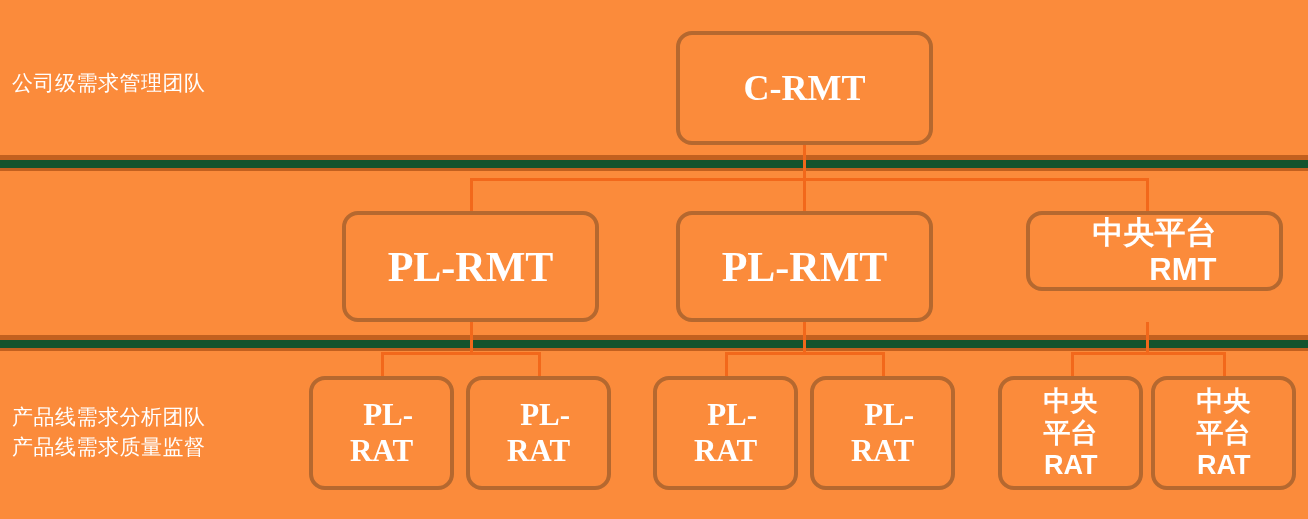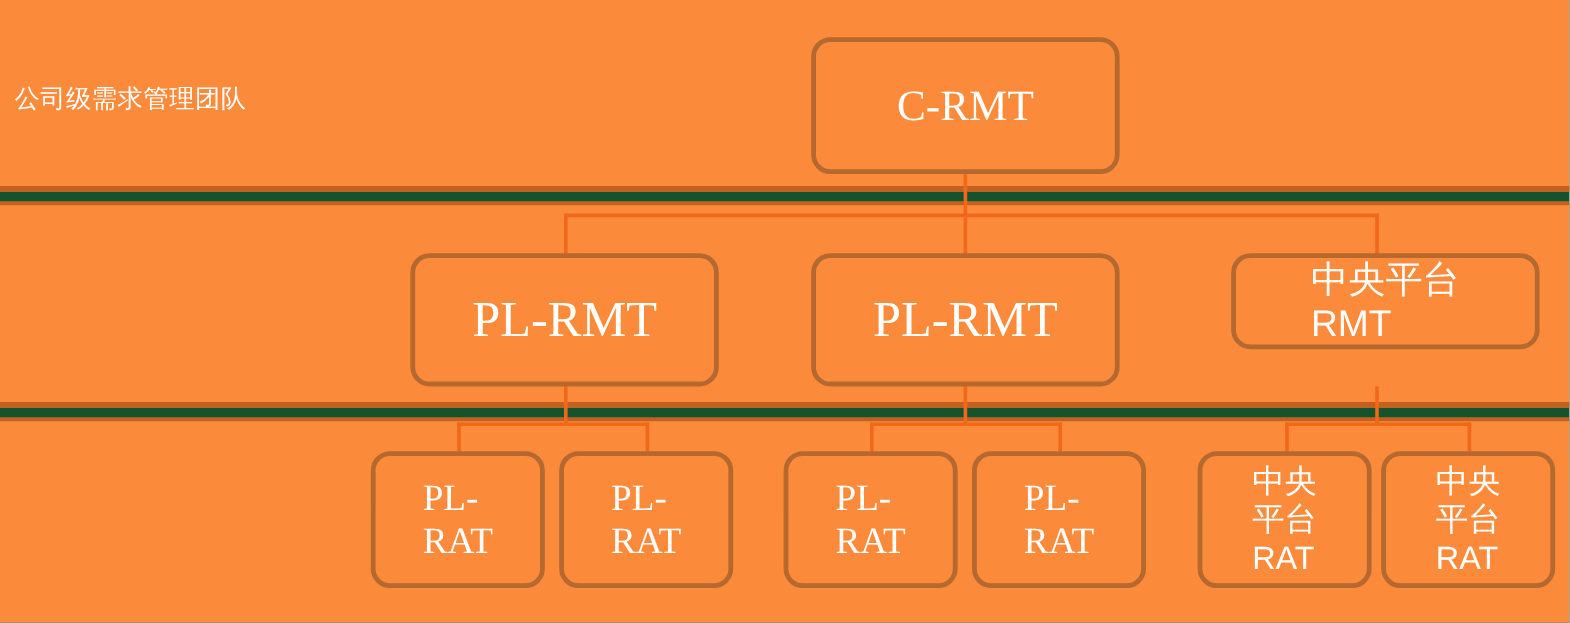--- a/index.html
+++ b/index.html
@@ -59,41 +59,44 @@
   .node {
     position: absolute;
     box-sizing: border-box;
     background: #FB8B3B;
     border: 4px solid #B5682F;
     border-radius: 16px;
     color: #ffffff;
     display: flex;
     align-items: center;
     justify-content: center;
-    text-align: left;
+    text-align: right;
     font-family: "Liberation Serif", serif;
     white-space: pre-line;
     z-index: 5;
+    font-weight: bold;
   }
   .node-lg { font-size: 36px; line-height: 42px; }
   .node-md { font-size: 42px; line-height: 38px; }
   .node-sm { font-size: 31px; line-height: 36px; }
   .node-xs { font-size: 29px; line-height: 33px; }
   .node-cn { font-family: "Liberation Sans", sans-serif; }
 </style>
 </head>
 <body>
 
 <div id="canvas">
 
   <div class="band" id="band-1"></div>
   <div class="band" id="band-2"></div>
   <div class="band" id="band-3"></div>
 
   <div class="lane-label" id="lane-label-1">公司级需求管理团队</div>
+  <div class="lane-label" id="lane-label-3">产品线需求分析团队
+产品线需求质量监督</div>
 
   <div class="conn conn-v" style="left:803px; top:145px; height:35px;"></div>
 
   <div class="conn conn-h" style="left:470px; top:178px; width:679px;"></div>
   <div class="conn conn-v" style="left:470px; top:178px; height:34px;"></div>
   <div class="conn conn-v" style="left:803px; top:178px; height:34px;"></div>
   <div class="conn conn-v" style="left:1146px; top:178px; height:34px;"></div>
 
   <div class="conn conn-v" style="left:470px; top:322px; height:32px;"></div>
   <div class="conn conn-h" style="left:381px; top:352px; width:160px;"></div>

